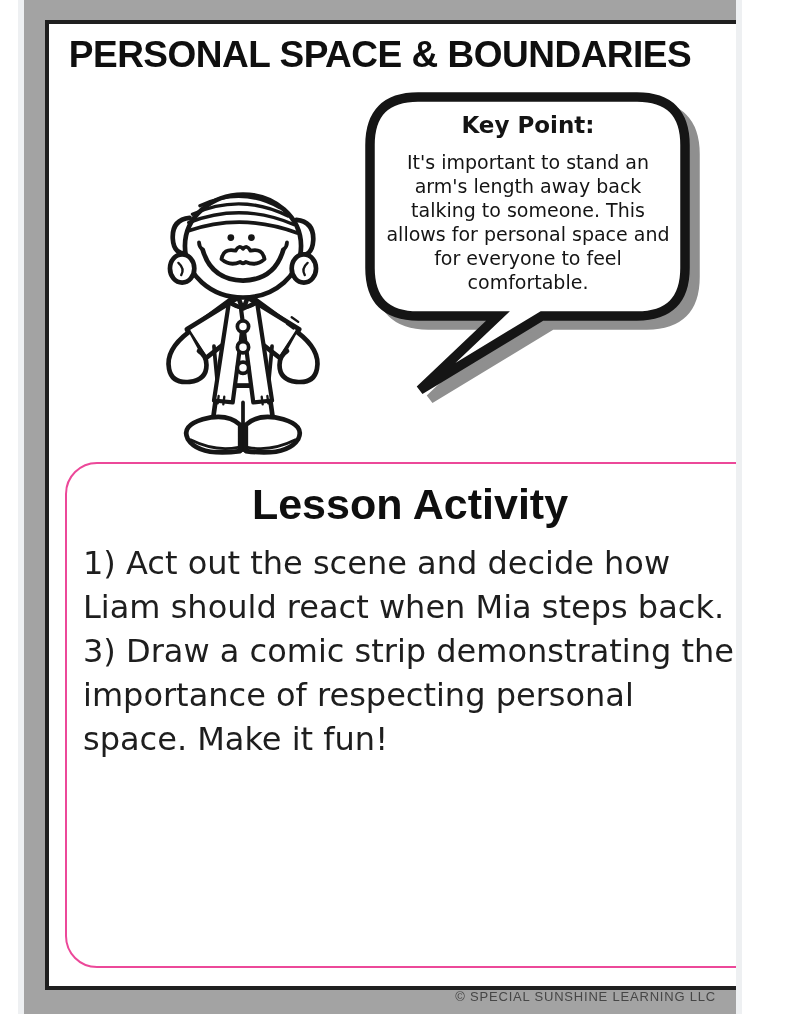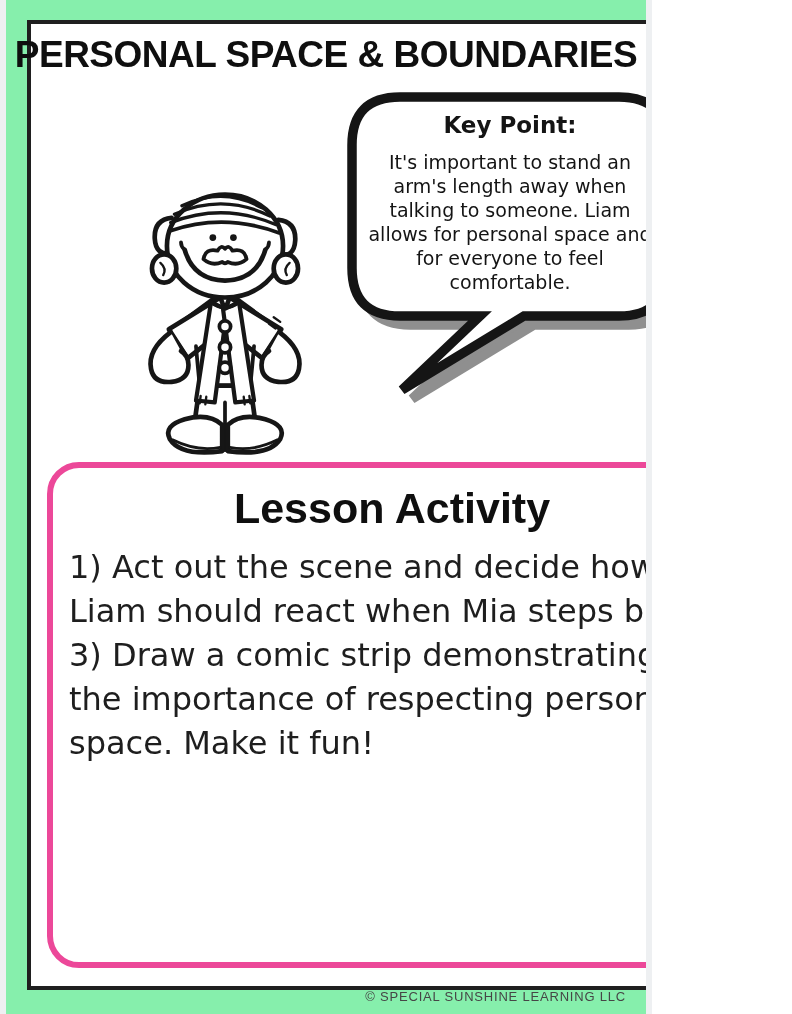--- a/index.html
+++ b/index.html
@@ -1,19 +1,20 @@
 <!DOCTYPE html>
 <html><head>
 <meta charset="utf-8">
 <style>
   html,body{margin:0;padding:0;}
   body{font-family:"DejaVu Sans","Liberation Sans",sans-serif;}
   .stage{
-    position:relative;width:652px;height:1014px;overflow:hidden;
-    background:#86efac;
+    position:relative;width:724px;height:1014px;overflow:hidden;
+    background:#a3a3a3;
+    margin-left:18px;
   }
   .edge-strip{position:absolute;top:0;bottom:0;width:6px;background:#eef0f2;z-index:9;}
   .edge-strip.left{left:0;}
   .edge-strip.right{right:0;}
 
   .page{
     position:absolute;left:27px;top:20px;width:738px;height:970px;
     background:#ffffff;border:4px solid #1f1f1f;box-sizing:border-box;z-index:1;
   }
   .page-title{
@@ -28,21 +29,21 @@
     position:absolute;left:362px;top:112px;width:296px;z-index:4;
     text-align:center;color:#141414;
   }
   .bubble-heading{font-size:23px;font-weight:bold;margin:0;text-align:center;}
   .bubble-body{font-size:19px;line-height:1.26;margin-top:13px;}
 
   .character-svg{position:absolute;left:122px;top:176px;width:206px;height:288px;z-index:2;}
 
   .lesson-box{
     position:absolute;left:47px;top:462px;width:702px;height:506px;
-    background:#ffffff;border:6px solid #ec4899;border-radius:32px;
+    background:#ffffff;border:2px solid #ec4899;border-radius:32px;
     box-sizing:border-box;padding:10px 28px 0 16px;z-index:2;
   }
   .lesson-heading{
     margin:6px 0 12px 0;text-align:center;color:#0f0f0f;
     font-family:"Liberation Sans","DejaVu Sans",sans-serif;
     font-weight:bold;font-size:43px;letter-spacing:0;
   }
   .lesson-body p{
     margin:0;color:#1e1e1e;font-size:32px;line-height:44px;
     font-family:"DejaVu Sans",sans-serif;font-weight:normal;
@@ -66,21 +67,21 @@
 
   <h1 class="page-title">PERSONAL SPACE &amp; BOUNDARIES</h1>
 
   <svg class="bubble-svg" viewBox="0 0 346 332" aria-hidden="true">
     <path d="M 60,10 H 279 Q 327,10 327,58 V 181 Q 327,229 279,229 H 184 L 62,303 L 140,229 H 60 Q 12,229 12,181 V 58 Q 12,10 60,10 Z" transform="translate(10,9)" fill="#8f8f8f" stroke="#8f8f8f" stroke-width="9.5"></path>
     <path d="M 60,10 H 279 Q 327,10 327,58 V 181 Q 327,229 279,229 H 184 L 62,303 L 140,229 H 60 Q 12,229 12,181 V 58 Q 12,10 60,10 Z" fill="#ffffff" stroke="#151515" stroke-width="9.5" stroke-miterlimit="4"></path>
   </svg>
 
   <div class="bubble-text">
     <div class="bubble-heading">Key Point:</div>
-    <div class="bubble-body">It's important to stand an arm's length away when talking to someone. Liam allows for personal space and for everyone to feel comfortable.</div>
+    <div class="bubble-body">It's important to stand an arm's length away back talking to someone. This allows for personal space and for everyone to feel comfortable.</div>
   </div>
 
   <svg class="character-svg" viewBox="0 0 220 290" aria-hidden="true">
     <g stroke="#161616" fill="none" stroke-linecap="round" stroke-linejoin="round">
 
       <path d="M 104,118 L 52,156" stroke-width="5"></path>
       <path d="M 116,118 L 168,156" stroke-width="5"></path>
 
       <path d="M 105,121 L 50,155 L 70,186 L 116,150 Z" fill="#fff" stroke-width="5"></path>
       <path d="M 115,121 L 170,155 L 150,186 L 104,150 Z" fill="#fff" stroke-width="5"></path>

